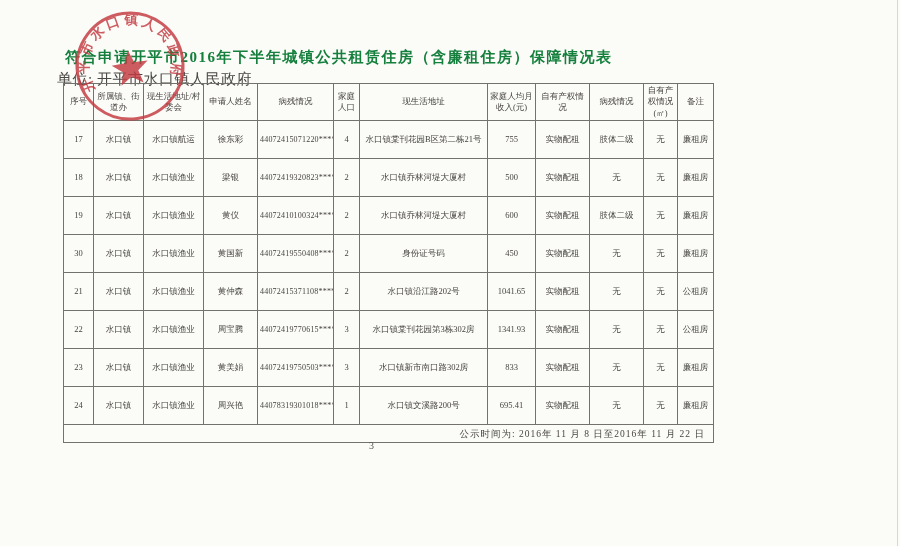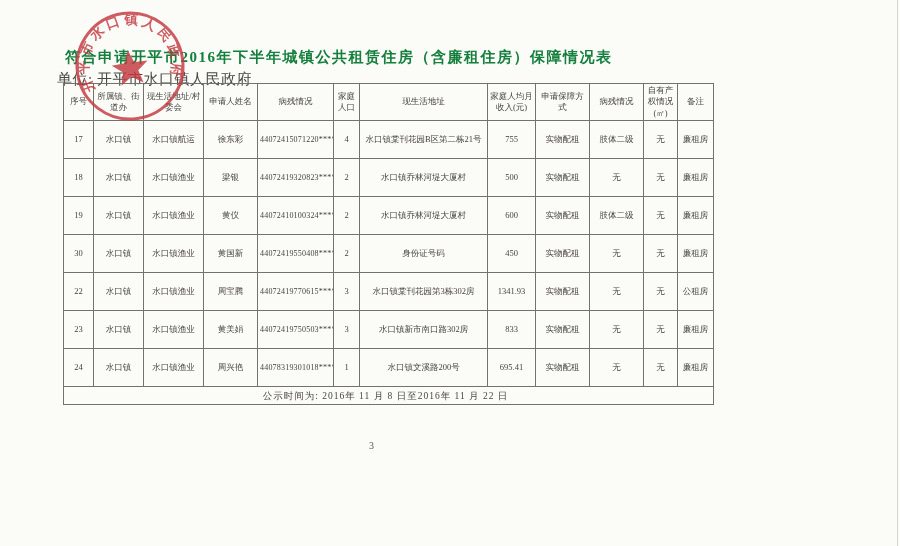--- a/index.html
+++ b/index.html
@@ -36,21 +36,21 @@
     text-align:center;vertical-align:middle;
     padding:1px 2px;line-height:1.35;
     font-weight:normal;
     overflow:hidden;
   }
   table.main thead tr{height:32px;}
   table.main tbody tr{height:38px;}
   table.main td.c4{font-size:8px;letter-spacing:0.2px;}
   tr.footer-row{height:18px;}
   tr.footer-row td{
-    text-align:center;padding-right:8px;font-size:9.5px;
+    text-align:right;padding-right:8px;font-size:9.5px;
     letter-spacing:1px;color:#48463f;
   }
   .page-number{
     position:absolute;top:440px;left:369px;
     font-size:10px;color:#55534d;
   }
   .seal{
     position:absolute;top:4px;left:63px;
     opacity:0.82;pointer-events:none;
   }
@@ -86,21 +86,21 @@
     <thead>
       <tr>
           <th>序号</th>
           <th>所属镇、街道办</th>
           <th>现生活地址/村委会</th>
           <th>申请人姓名</th>
           <th>病残情况</th>
           <th>家庭人口</th>
           <th>现生活地址</th>
           <th>家庭人均月收入(元)</th>
-          <th>申请保障方式</th>
+          <th>自有产权情况</th>
           <th>病残情况</th>
           <th>自有产权情况(㎡)</th>
           <th>备注</th>
         </tr>
     </thead>
     <tbody>
         <tr>
           <td class="c0">17</td>
           <td class="c1">水口镇</td>
           <td class="c2">水口镇航运</td>
@@ -148,20 +148,34 @@
           <td class="c2">水口镇渔业</td>
           <td class="c3">黄国新</td>
           <td class="c4">44072419550408****</td>
           <td class="c5">2</td>
           <td class="c6">身份证号码</td>
           <td class="c7">450</td>
           <td class="c8">实物配租</td>
           <td class="c9">无</td>
           <td class="c10">无</td>
           <td class="c11">廉租房</td>
+        </tr>
+        <tr>
+          <td class="c0">21</td>
+          <td class="c1">水口镇</td>
+          <td class="c2">水口镇渔业</td>
+          <td class="c3">黄仲森</td>
+          <td class="c4">44072415371108****</td>
+          <td class="c5">2</td>
+          <td class="c6">水口镇沿江路202号</td>
+          <td class="c7">1041.65</td>
+          <td class="c8">实物配租</td>
+          <td class="c9">无</td>
+          <td class="c10">无</td>
+          <td class="c11">公租房</td>
         </tr>
         <tr>
           <td class="c0">22</td>
           <td class="c1">水口镇</td>
           <td class="c2">水口镇渔业</td>
           <td class="c3">周宝腾</td>
           <td class="c4">44072419770615****</td>
           <td class="c5">3</td>
           <td class="c6">水口镇棠刊花园第3栋302房</td>
           <td class="c7">1341.93</td>

